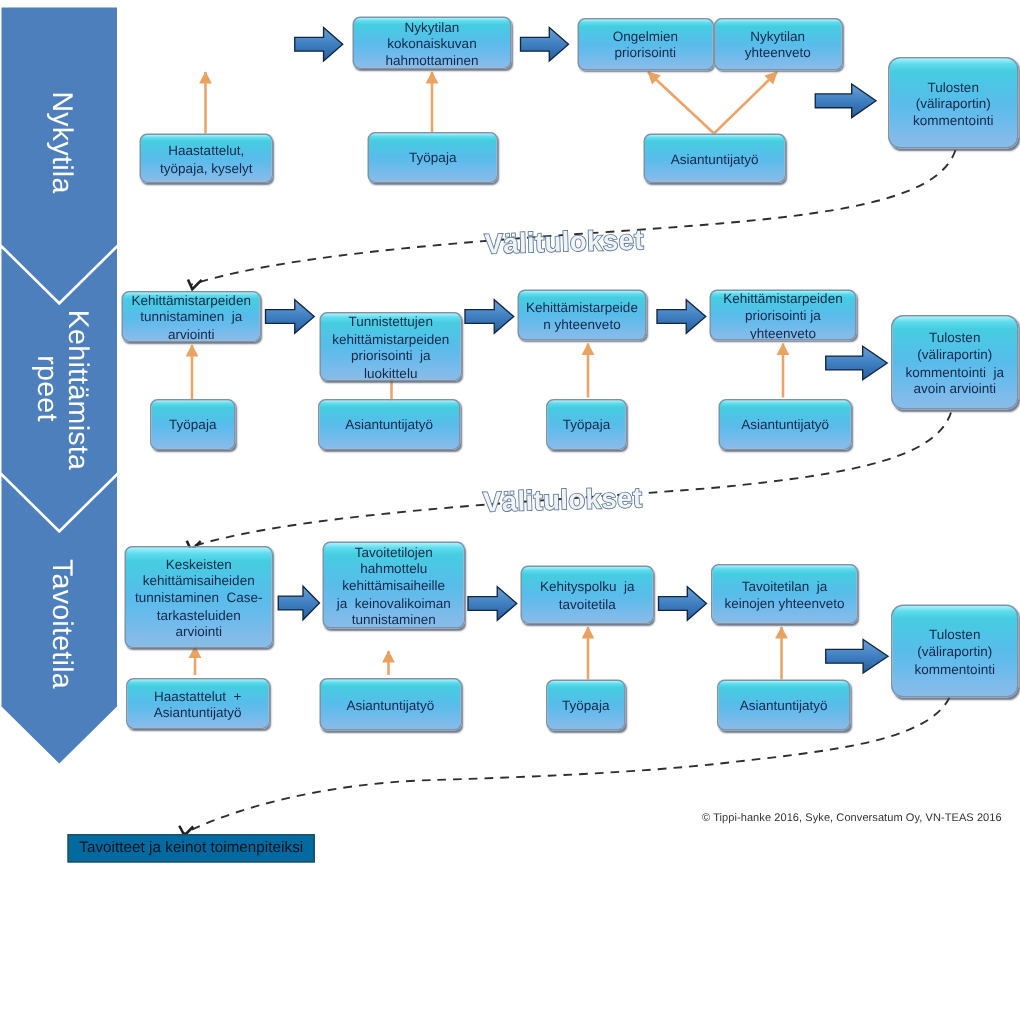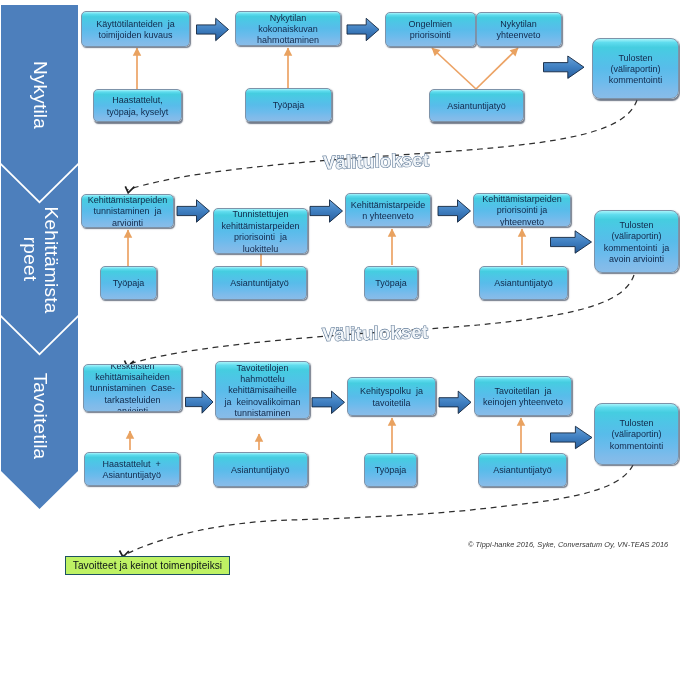--- a/index.html
+++ b/index.html
@@ -14,31 +14,31 @@
         background:linear-gradient(180deg,#a6f3fa 0%,#5fdcee 6%,#45cde0 14%,#4ec5e6 30%,#58bcea 50%,#6cbbec 72%,#7fbbea 88%,#88bce8 100%);
         border:0.9px solid #7d93a9;
         box-shadow:1px 1.4px 1.2px -0.4px rgba(66,78,98,.75);
         color:#12284a;display:flex;align-items:center;justify-content:center;
         text-align:center;overflow:hidden;
         font-size:9.0px;line-height:11.4px;}
   .pbox-result{border-radius:8px;}
   .pbox .txt{display:block;width:100%;padding:0 1px;box-sizing:border-box;position:relative;top:1.2px;}
   .pbox .ln{display:block;white-space:pre;}
 
-  .tealbox{position:absolute;box-sizing:border-box;background:#bef264;
+  .tealbox{position:absolute;box-sizing:border-box;background:#0369a1;
            border:1.3px solid #1c5162;color:#0b1318;font-size:10.1px;
            letter-spacing:.05px;
-           display:flex;align-items:center;justify-content:center;margin-left:20px;}
+           display:flex;align-items:center;justify-content:center;}
 
   .wordart{position:absolute;font-weight:700;font-size:18.5px;
            color:#f0f4f8;-webkit-text-stroke:1.15px #5b7694;
            paint-order:stroke fill;letter-spacing:.2px;white-space:nowrap;
            transform:rotate(-1.6deg);transform-origin:0 50%;}
 
-  .credit{position:absolute;color:#333;font-size:7.35px;white-space:nowrap;letter-spacing:.05px;font-style:italic;}
+  .credit{position:absolute;color:#333;font-size:7.35px;white-space:nowrap;letter-spacing:.05px;}
 
   .bandlabel{position:absolute;color:#fff;white-space:pre;text-align:center;
              font-size:19px;line-height:22px;letter-spacing:.2px;
              transform:rotate(90deg);transform-origin:50% 50%;}
 
   .barrow{fill:url(#bg1);stroke:#12263f;stroke-width:.9;stroke-linejoin:miter;}
   .oarrow{stroke:#eca365;stroke-width:1.7;fill:none;}
   .dashcurve{fill:none;stroke:#2e2e2e;stroke-width:1.25;
              stroke-dasharray:5.8 4.7;stroke-linecap:butt;}
   .dasharrow{fill:none;stroke:#202020;stroke-width:1.7;stroke-linecap:butt;stroke-linejoin:miter;}
@@ -110,26 +110,20 @@
     <polygon class="barrow" points="177,206.4 196.5,206.4 196.5,199.8 209.5,211 196.5,222.2 196.5,215.6 177,215.6"></polygon>
     <polygon class="barrow" points="310,206.4 329.5,206.4 329.5,199.8 342.5,211 329.5,222.2 329.5,215.6 310,215.6"></polygon>
     <polygon class="barrow" points="438,206.4 457.5,206.4 457.5,199.8 470.5,211 457.5,222.2 457.5,215.6 438,215.6"></polygon>
     <polygon class="barrow" points="550.5,237.4 575.1,237.4 575.1,230.8 591.5,242 575.1,253.2 575.1,246.6 550.5,246.6"></polygon>
     <polygon class="barrow" points="185.5,397.4 202,397.4 202,390.8 213,402 202,413.2 202,406.6 185.5,406.6"></polygon>
     <polygon class="barrow" points="312,397.7 331.5,397.7 331.5,391.1 344.5,402.3 331.5,413.5 331.5,406.9 312,406.9"></polygon>
     <polygon class="barrow" points="439,397.7 458.2,397.7 458.2,391.1 471,402.3 458.2,413.5 458.2,406.9 439,406.9"></polygon>
     <polygon class="barrow" points="550.5,432.9 575.4,432.9 575.4,426.3 592,437.5 575.4,448.7 575.4,442.1 550.5,442.1"></polygon>
   </svg>
 
-    <div class="pbox" style="left:81px;top:11px;width:109px;height:36px;">
-      <span class="txt">
-        <span class="ln">Käyttötilanteiden  ja</span>
-        <span class="ln">toimijoiden kuvaus</span>
-      </span>
-    </div>
     <div class="pbox" style="left:235px;top:11px;width:106px;height:35px;">
       <span class="txt">
         <span class="ln">Nykytilan</span>
         <span class="ln">kokonaiskuvan</span>
         <span class="ln">hahmottaminen</span>
       </span>
     </div>
     <div class="pbox" style="left:385px;top:12px;width:90.5px;height:34.5px;">
       <span class="txt">
         <span class="ln">Ongelmien</span>
@@ -216,21 +210,21 @@
       <span class="txt">
         <span class="ln">Työpaja</span>
       </span>
     </div>
     <div class="pbox" style="left:479px;top:266px;width:89px;height:33.5px;">
       <span class="txt">
         <span class="ln">Asiantuntijatyö</span>
       </span>
     </div>
 
-    <div class="pbox" style="left:83px;top:364px;width:99px;height:48px;">
+    <div class="pbox" style="left:83px;top:364px;width:99px;height:68px;">
       <span class="txt">
         <span class="ln">Keskeisten</span>
         <span class="ln">kehittämisaiheiden</span>
         <span class="ln">tunnistaminen  Case-</span>
         <span class="ln">tarkasteluiden</span>
         <span class="ln">arviointi</span>
       </span>
     </div>
     <div class="pbox" style="left:215px;top:361px;width:95px;height:58px;">
       <span class="txt">

